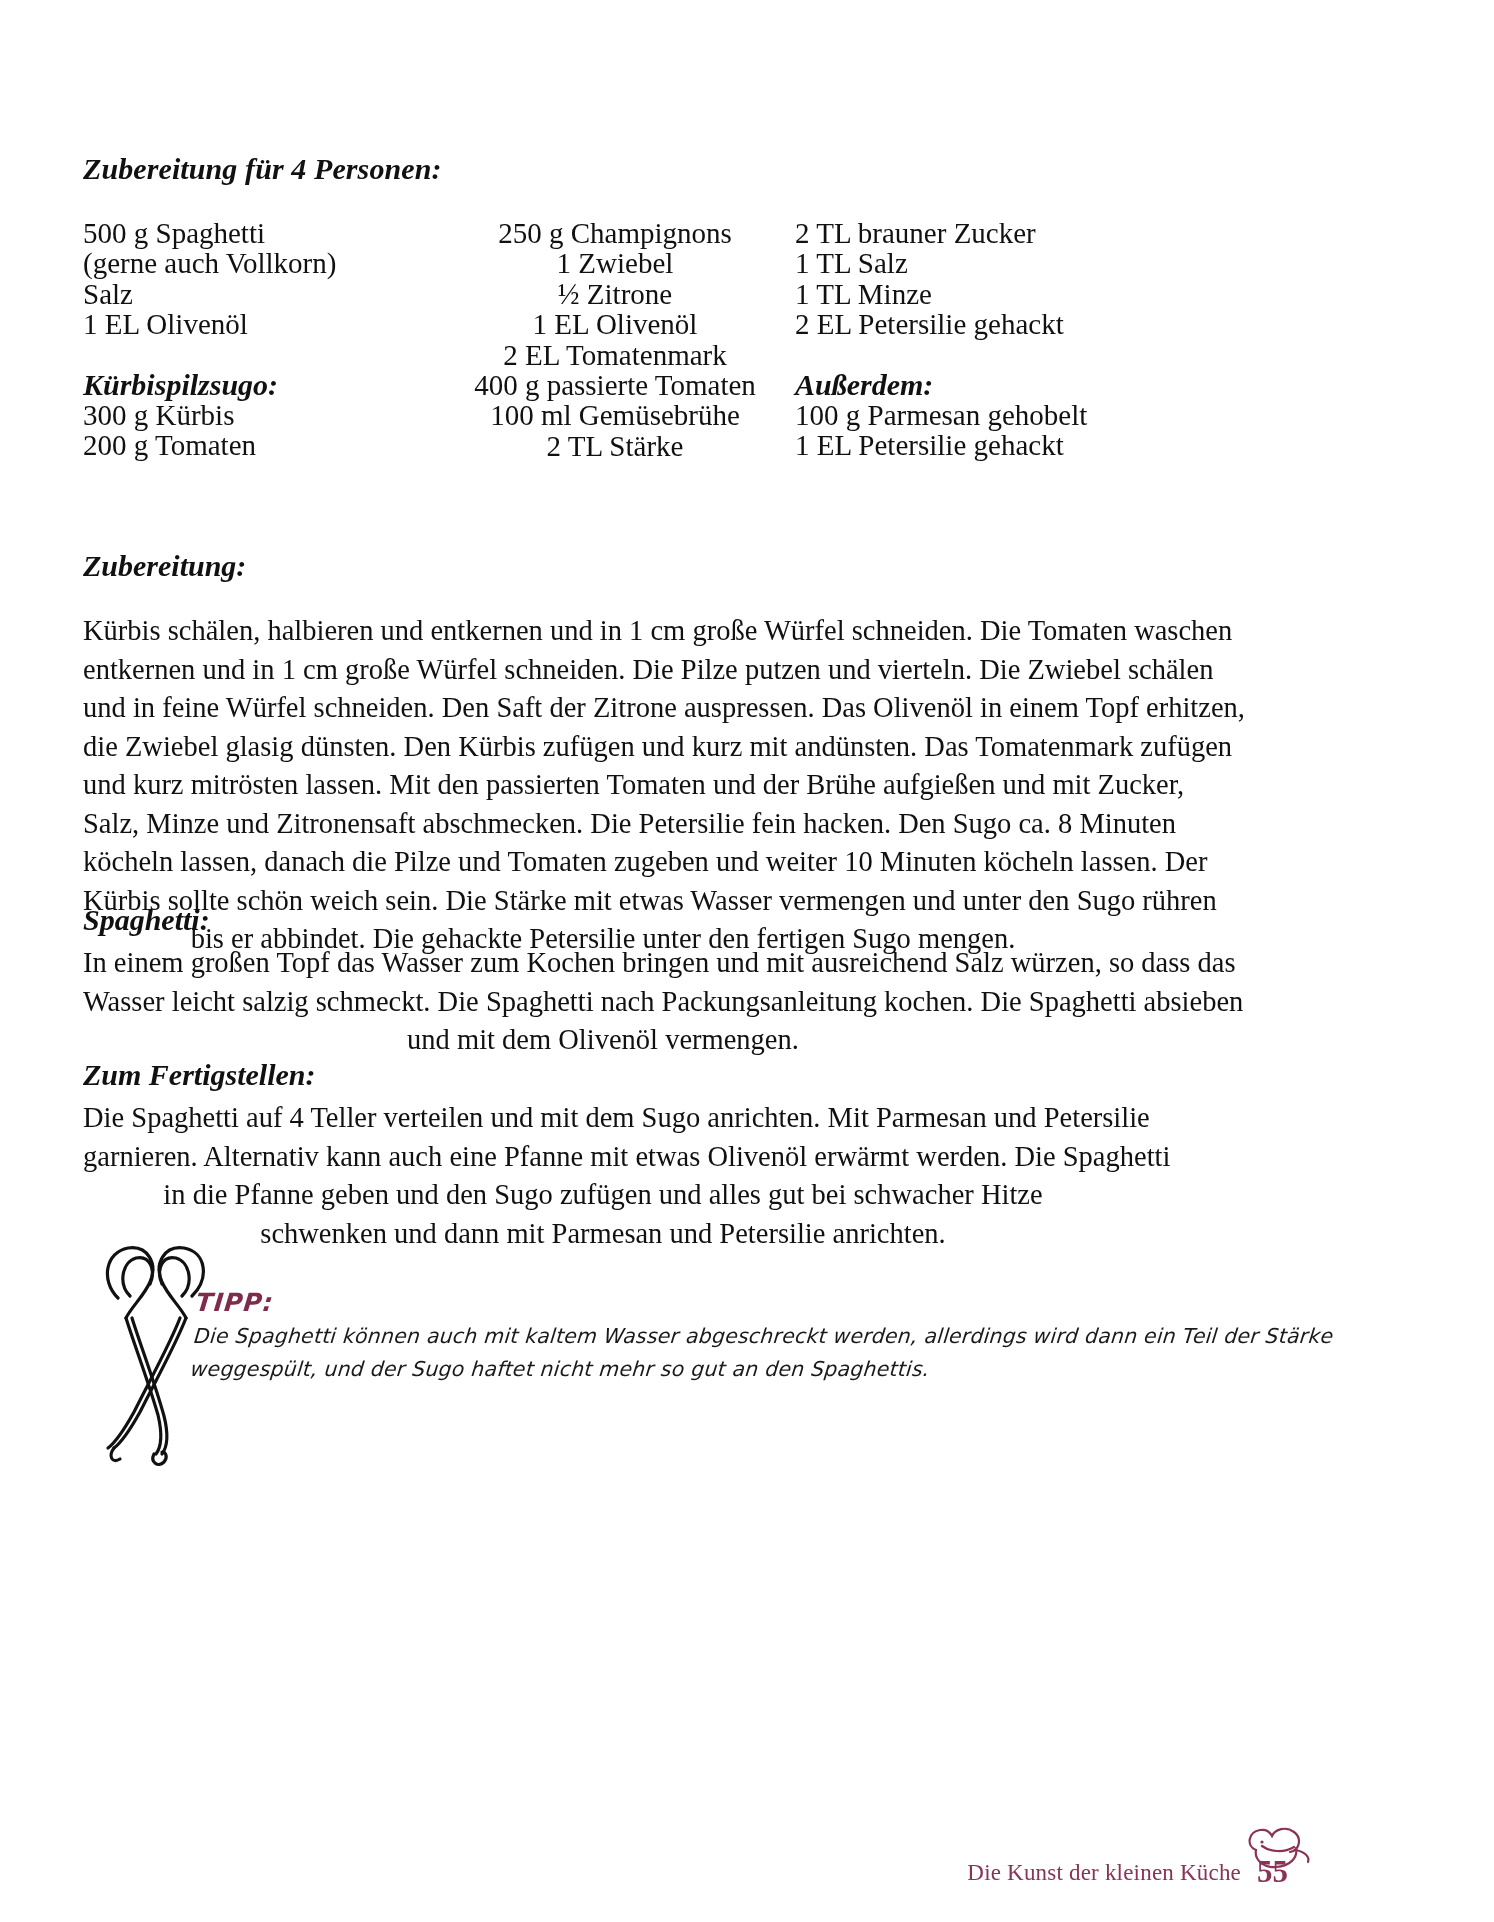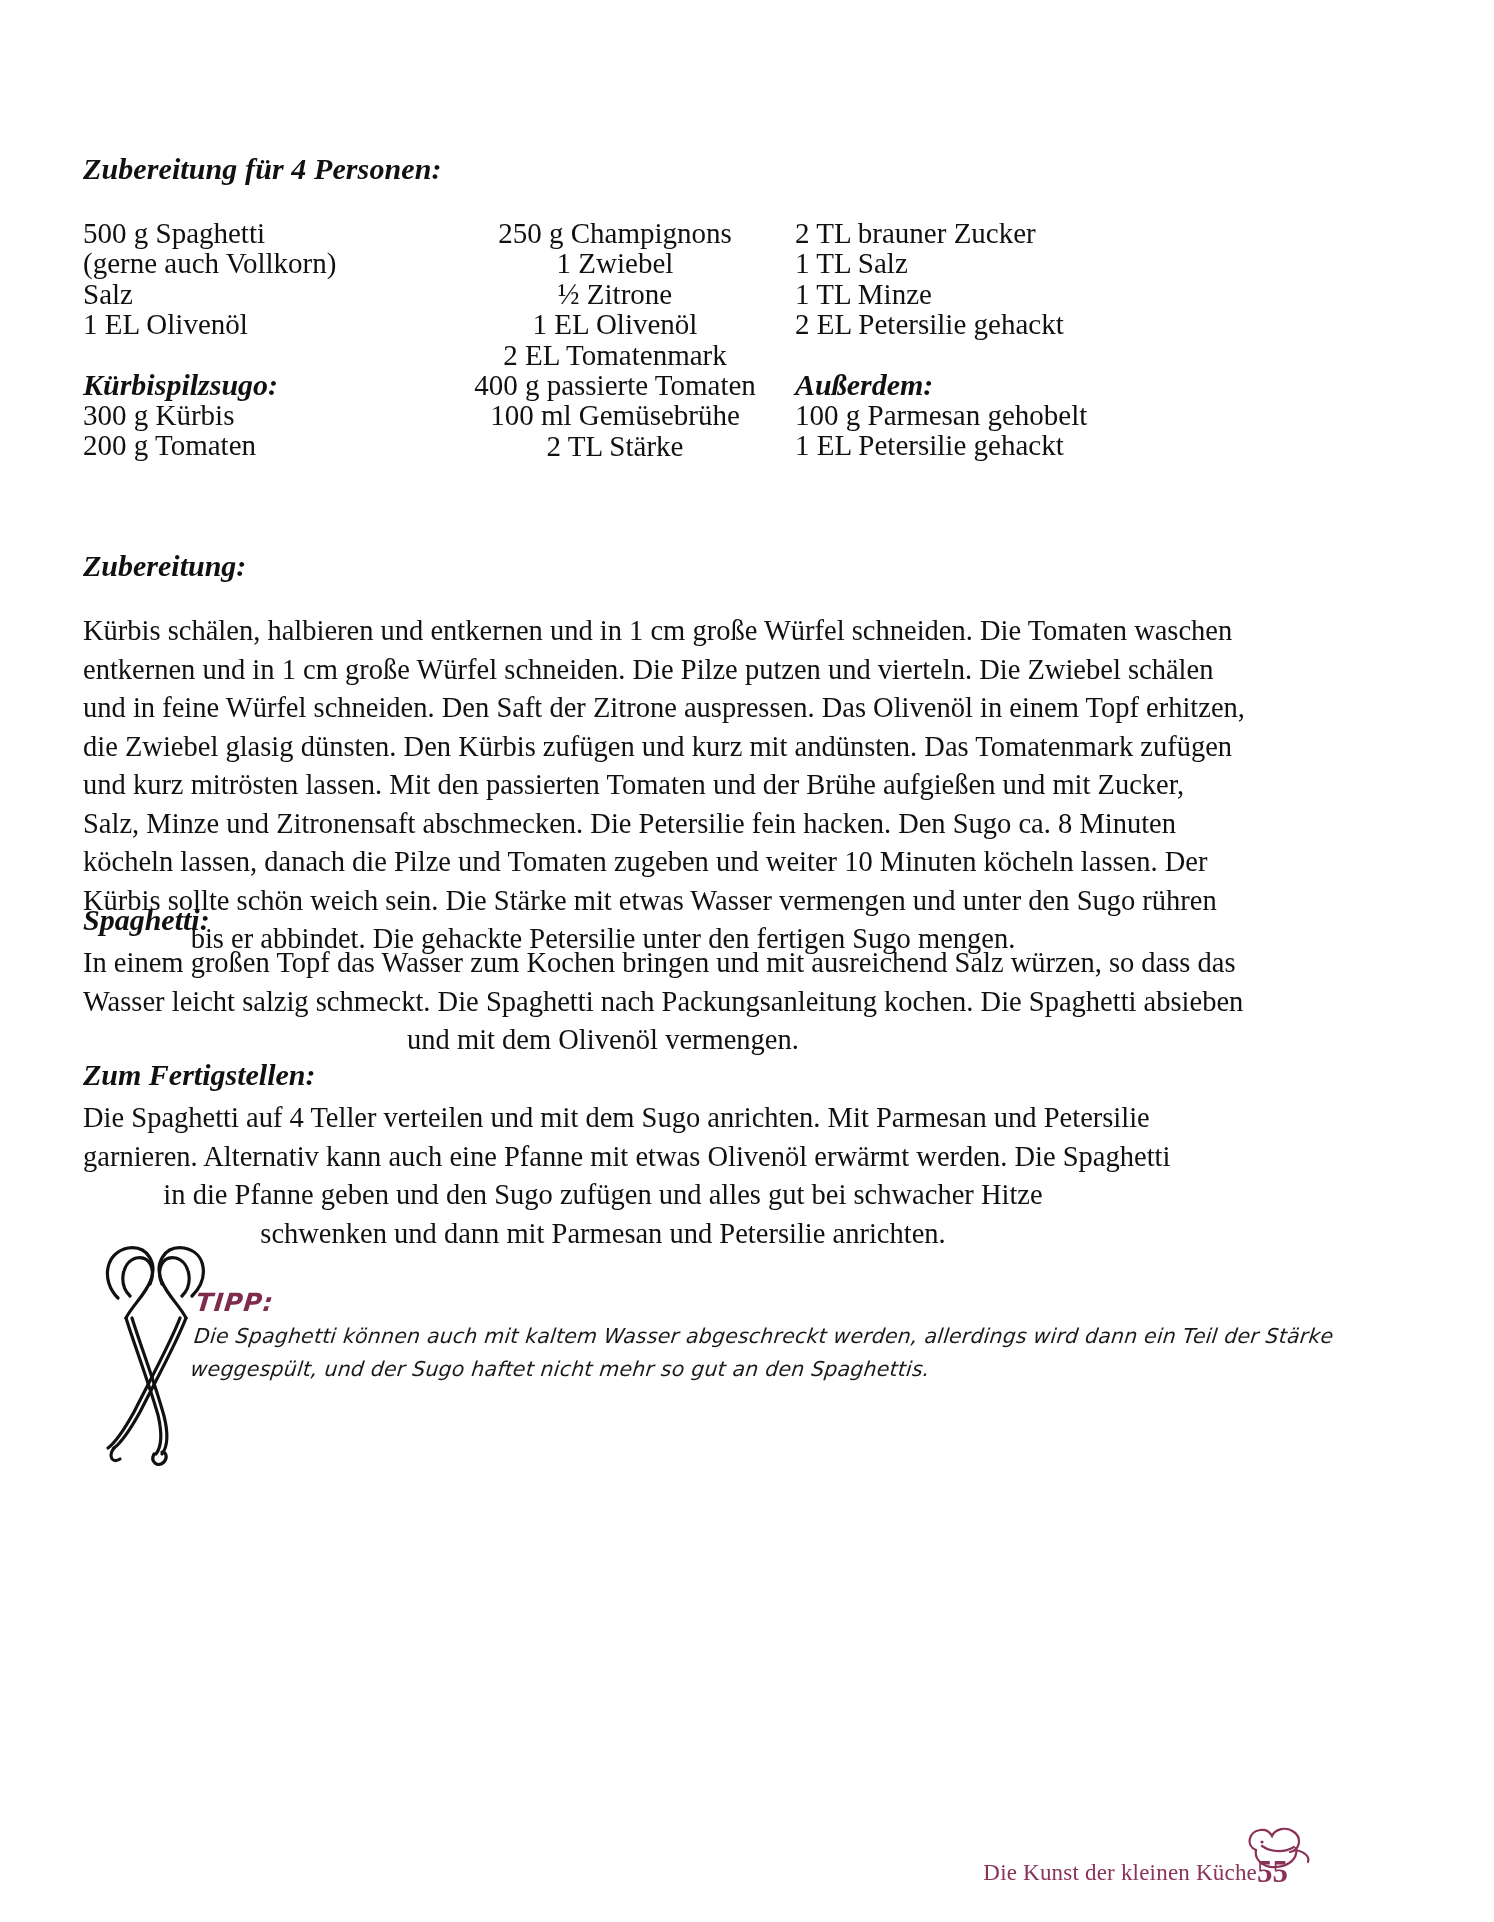--- a/index.html
+++ b/index.html
@@ -143,20 +143,21 @@
     letter-spacing: .2px;
     color: #8a3257;
     white-space: nowrap;
   }
   .footer-page {
     font-family: "Liberation Serif", serif;
     font-size: 31px;
     font-weight: bold;
     color: #8a3257;
     line-height: .95;
+    margin-left: 16px;
   }
   .footer-logo {
     position: absolute;
     right: 6px;
     bottom: 46px;
   }
 </style>
 </head>
 <body>
 

